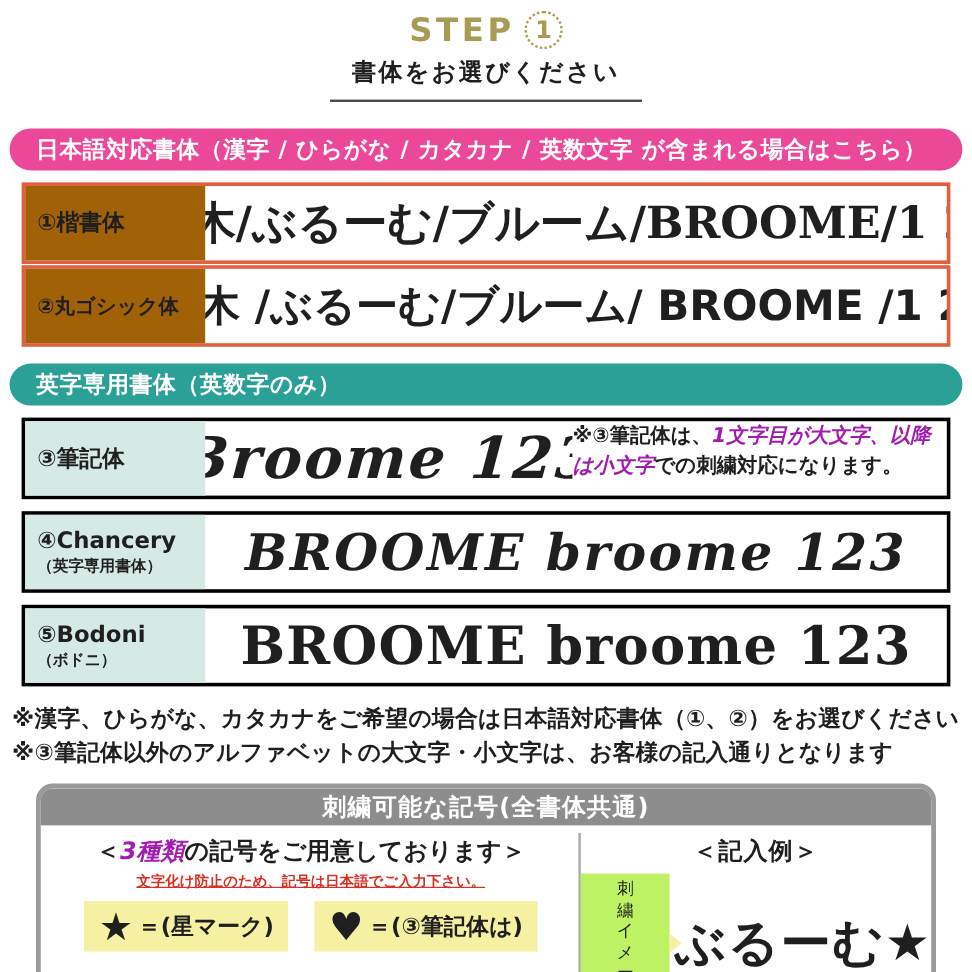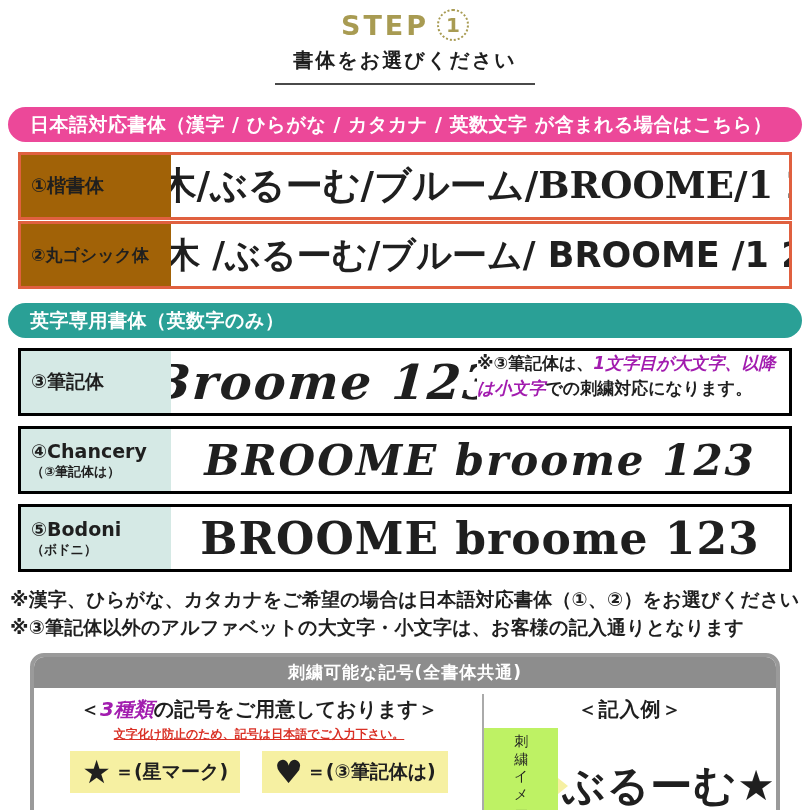--- a/index.html
+++ b/index.html
@@ -49,21 +49,21 @@
   .script-note { width: 312px; flex: 0 0 312px; font-size: 17px; font-weight: bold; line-height: 1.45;
     padding: 0 10px 0 0; }
   .red-text { color: #a21caf; font-style: italic; }
 
   
   .notes { margin: 14px 10px 10px 10px; }
   .note-line { font-size: 19px; font-weight: bold; line-height: 1.45; letter-spacing: 0.2px; }
 
   
   .sym-box { margin: 12px 30px 0 30px; border: 4px solid #9a9a9a; border-radius: 14px; overflow: hidden; height: 172px; }
-  .sym-header { background: #8d8d8d; color: #fff; font-size: 17px; font-weight: bold; text-align: center;
+  .sym-header { background: #8d8d8d; color: #fff; font-size: 20px; font-weight: bold; text-align: center;
     height: 31px; line-height: 31px; letter-spacing: 1px; }
   .sym-content { display: flex; height: 137px; background: #fff; }
   .sym-left { flex: 0 0 450px; padding-top: 8px; position: relative; }
   .sym-left::after { content: ""; position: absolute; right: 0; top: 6px; bottom: 8px; width: 2px; background: #aaa; }
   .sym-right { flex: 1; padding-top: 8px; }
 
   .sym-heading { text-align: center; font-size: 20px; font-weight: bold; }
   .sym-warning { text-align: center; font-size: 12px; font-weight: bold; color: #d93025;
     text-decoration: underline; margin-top: 3px; }
   .badge-row { display: flex; justify-content: center; gap: 22px; margin-top: 8px; }
@@ -126,21 +126,21 @@
       <span class="sample-script">Broome 123</span>
     </div>
     <div class="script-note">
       <span>※③筆記体は、</span><span class="red-text">1文字目が大文字、以降</span><span class="red-text">は小文字</span><span>での刺繍対応になります。</span>
     </div>
   </div>
 
   <div class="font-row en row-h">
     <div class="label-cell">
       <span class="label-main">④Chancery</span>
-      <span class="label-sub">（③筆記体は）</span>
+      <span class="label-sub">（英字専用書体）</span>
     </div>
     <div class="sample-cell">
       <span class="sample-chancery">BROOME broome 123</span>
     </div>
   </div>
 
   <div class="font-row en row-h">
     <div class="label-cell">
       <span class="label-main">⑤Bodoni</span>
       <span class="label-sub">（ボドニ）</span>

